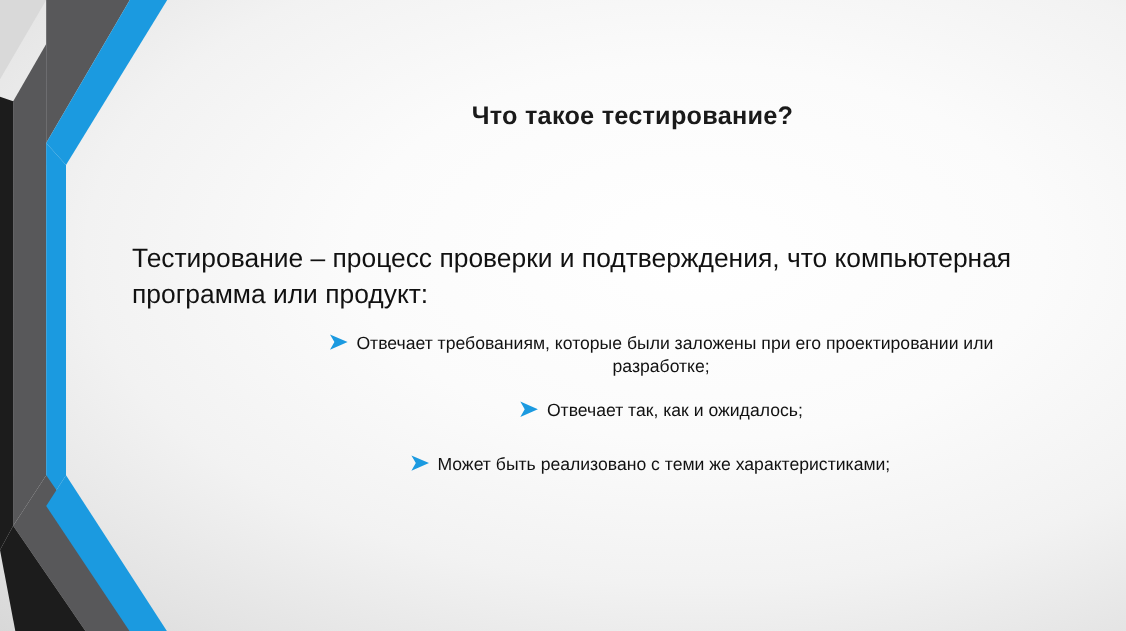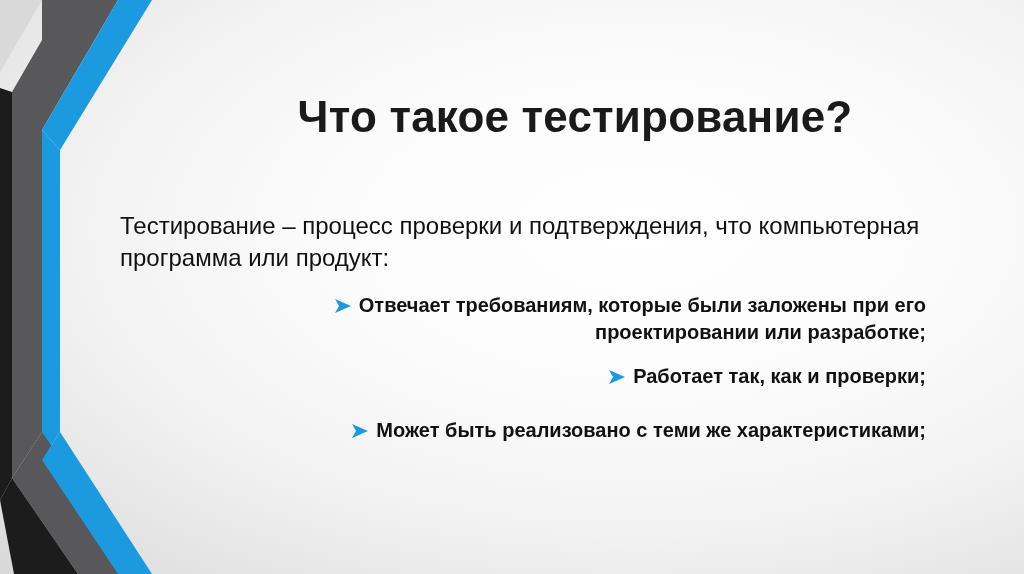--- a/index.html
+++ b/index.html
@@ -28,55 +28,54 @@
 
   .title-wrap {
     position: absolute;
     left: 175px;
     top: 92px;
     width: 800px;
     text-align: center;
   }
   .slide-title {
     margin: 0;
-    font-size: 44px;
+    font-size: 23px;
     font-weight: bold;
     color: #1a1a1a;
     letter-spacing: 0.2px;
   }
 
   .body-wrap {
     position: absolute;
     left: 120px;
-    top: 210px;
+    top: 220px;
     width: 810px;
   }
 
   .lead {
     margin: 0;
     font-size: 24px;
     line-height: 1.34;
     color: #111111;
     text-align: left;
   }
 
   ul.bullets {
     list-style: none;
     margin: 18px 0 0 0;
     padding: 0;
   }
   ul.bullets li {
     position: relative;
-    font-size: 20px;
+    font-size: 16px;
     line-height: 1.32;
     color: #111111;
     margin-bottom: 18px;
-    text-align: right;
+    text-align: center;
     padding: 0 8px 0 26px;
-    font-weight: bold;
   }
   ul.bullets li .btext {
     display: inline;
   }
   .arrow-icon {
     display: inline-block;
     width: 18px;
     height: 16px;
     vertical-align: -2px;
     margin-right: 7px;
@@ -118,21 +117,21 @@
           <svg width="18" height="16" viewBox="0 0 18 16">
               <polygon points="1,1 17,8 1,15 5,8" fill="#1b9ae0"></polygon>
             </svg>
         </span><span class="btext">Отвечает требованиям, которые были заложены при его проектировании или разработке;</span>
       </li>
       <li class="b2">
         <span class="arrow-icon">
           <svg width="18" height="16" viewBox="0 0 18 16">
               <polygon points="1,1 17,8 1,15 5,8" fill="#1b9ae0"></polygon>
             </svg>
-        </span><span class="btext">Работает так, как и проверки;</span>
+        </span><span class="btext">Отвечает так, как и ожидалось;</span>
       </li>
       <li class="b3">
         <span class="arrow-icon">
           <svg width="18" height="16" viewBox="0 0 18 16">
               <polygon points="1,1 17,8 1,15 5,8" fill="#1b9ae0"></polygon>
             </svg>
         </span><span class="btext">Может быть реализовано с теми же характеристиками;</span>
       </li>
     </ul>
   </div>

